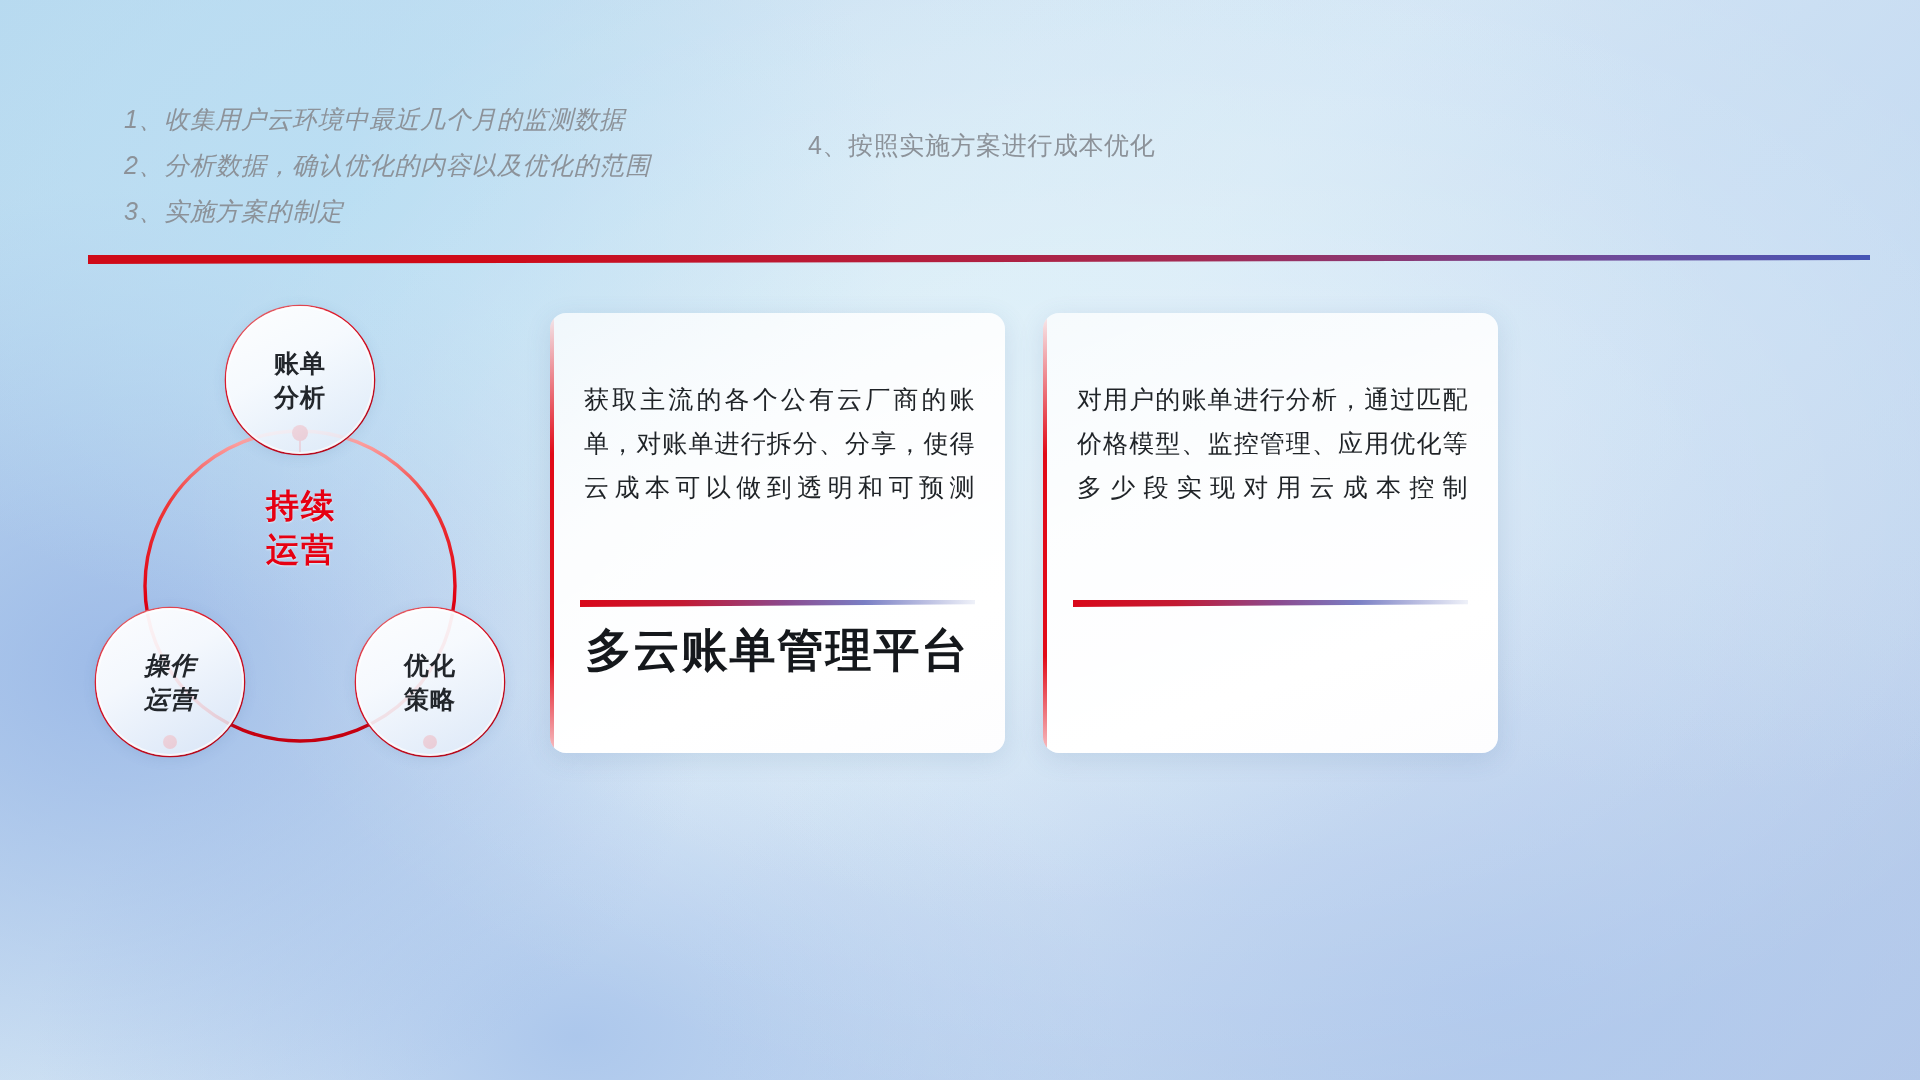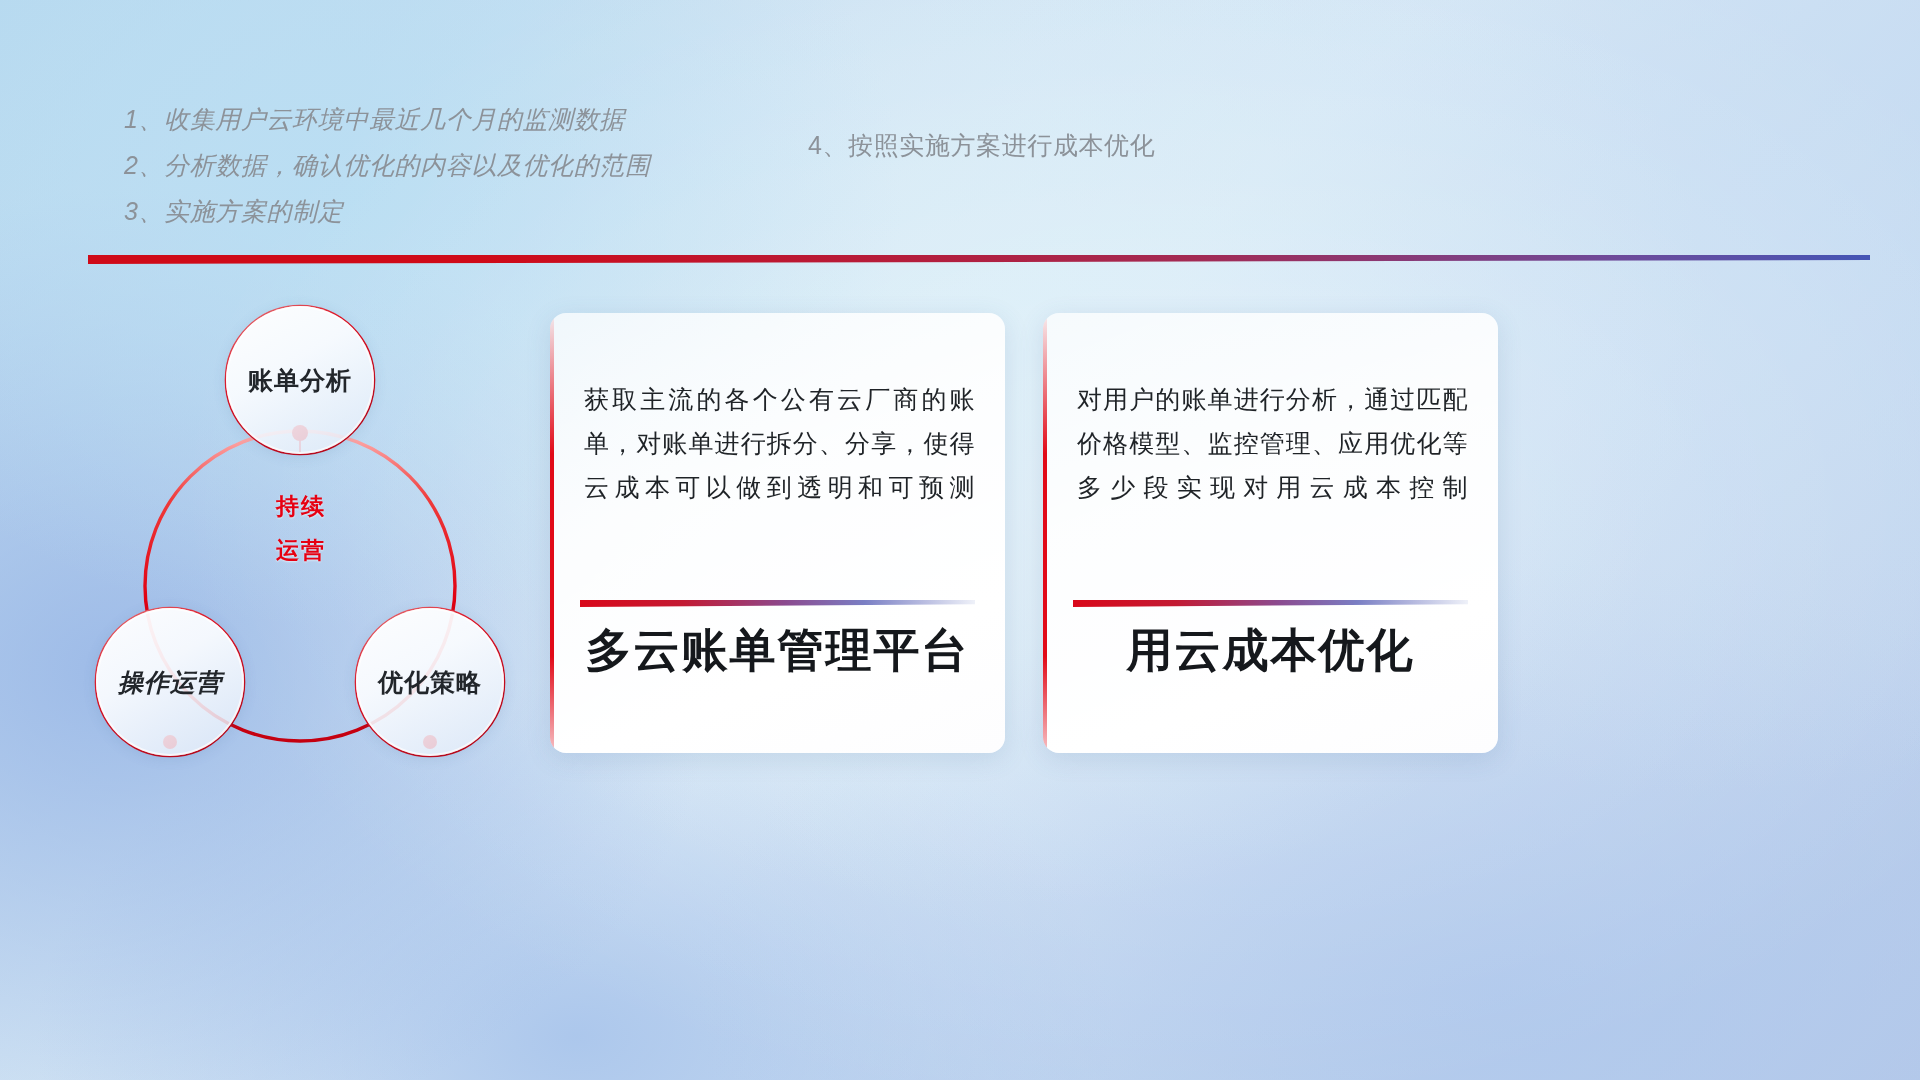--- a/index.html
+++ b/index.html
@@ -53,39 +53,39 @@
 
   
   .venn { position: absolute; left: 78px; top: 296px; width: 460px; height: 480px; }
   .venn svg { position: absolute; left: 0; top: 0; }
   .bubble {
     position: absolute;
     border-radius: 50%;
     background:
       linear-gradient(150deg, rgba(255,255,255,0.97) 0%, rgba(250,252,255,0.93) 40%, rgba(226,236,249,0.80) 100%);
     box-shadow: 0 2px 14px rgba(70,110,160,0.16), inset 0 0 0 2px rgba(255,255,255,0.72);
-    display: flex; flex-direction: row;
+    display: flex; flex-direction: column;
     align-items: center; justify-content: center;
     color: #22262b;
     font-size: 25px;
     font-weight: 700;
     line-height: 34px;
     letter-spacing: 1px;
   }
   .bubble-top    { left: 148px; top: 10px;  width: 148px; height: 148px; }
   .bubble-left   { left: 18px;  top: 312px; width: 148px; height: 148px; font-style: italic; }
   .bubble-right  { left: 278px; top: 312px; width: 148px; height: 148px; }
 
   .center-label {
     position: absolute;
     left: 148px; top: 188px;
     width: 150px;
     text-align: center;
     color: #e60012;
-    font-size: 23px;
+    font-size: 33px;
     font-weight: 700;
     line-height: 44px;
     letter-spacing: 2px;
     text-shadow: 0 1px 2px rgba(255,255,255,0.6);
   }
 
   
   .card {
     position: absolute;
     top: 313px;
@@ -202,14 +202,13 @@
 
 <div class="card card-1">
   <div class="card-body">获取主流的各个公有云厂商的账单，对账单进行拆分、分享，使得云成本可以做到透明和可预测</div>
   <div class="card-rule"></div>
   <div class="card-title">多云账单管理平台</div>
 </div>
 
 <div class="card card-2">
   <div class="card-body">对用户的账单进行分析，通过匹配价格模型、监控管理、应用优化等多少段实现对用云成本控制</div>
   <div class="card-rule"></div>
-  <div class="card-title">用云成本优化</div>
 </div>
 
 </body></html>

